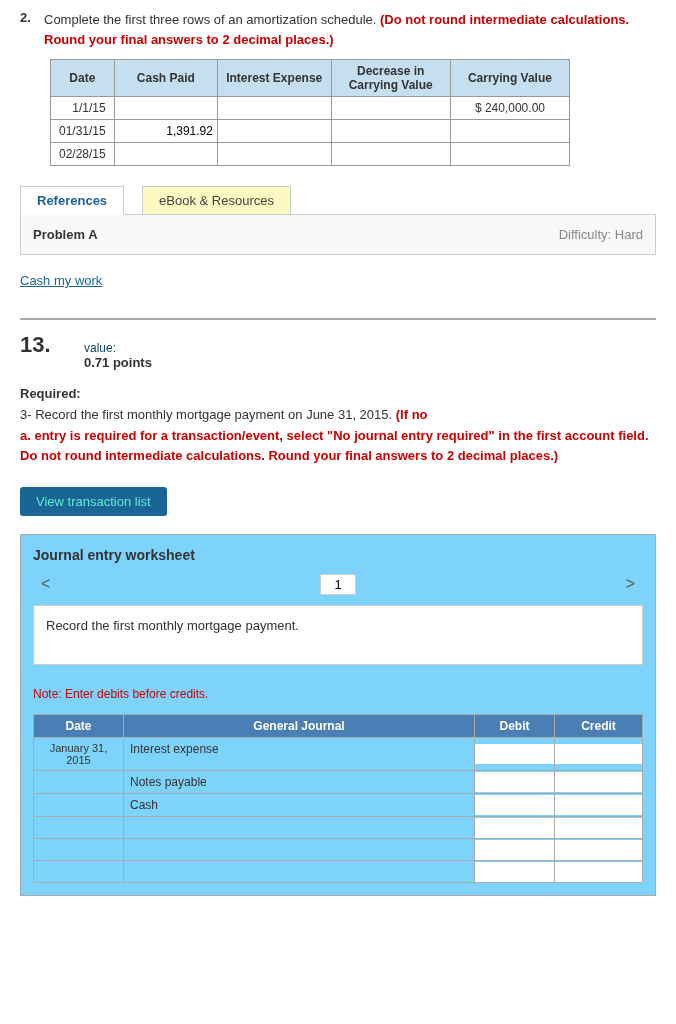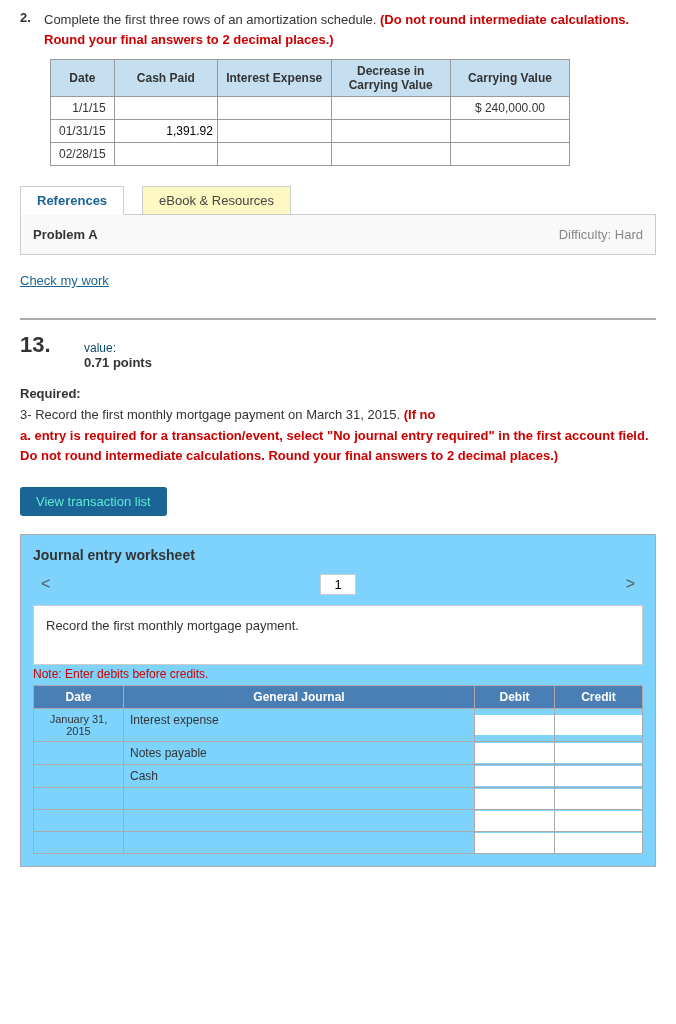--- a/index.html
+++ b/index.html
@@ -188,29 +188,29 @@
     .page-input {
       border: 1px solid #ccc;
       width: 36px;
       text-align: center;
       padding: 2px 4px;
       font-size: 13px;
     }
     .record-note-box {
       border: 1px solid #ccc;
       padding: 12px;
-      margin-bottom: 2px;
+      margin-bottom: 22px;
       font-size: 13px;
       min-height: 60px;
       background: #fff;
     }
     .note-red {
       color: #cc0000;
       font-size: 12px;
-      margin-bottom: 4px;
+      margin-bottom: 13px;
     }
 
     
     .journal-table {
       border-collapse: collapse;
       width: 100%;
     }
     .journal-table th, .journal-table td {
       border: 1px solid #aaa;
       padding: 4px 6px;
@@ -323,35 +323,35 @@
 
 
 <div class="references-panel">
   <div class="problem-row">
     <span class="problem-label">Problem A</span>
     <span class="difficulty-label">Difficulty: Hard</span>
   </div>
 </div>
 
 
-<a class="check-link">Check my work</a>
+<a class="check-link">Cash my work</a>
 
 
 <div class="q13-container">
   <div class="q13-header">
     <span class="q13-number">13.</span>
     <div>
       <div class="q13-value">value:</div>
       <div class="q13-points">0.71 points</div>
     </div>
   </div>
 
   <div class="required-section">
     <span class="required-label">Required:</span><br>
-    <span>3-  Record the first monthly mortgage payment on March 31, 2015.</span>
+    <span>3-  Record the first monthly mortgage payment on June 31, 2015.</span>
     <span class="red-text">(If no</span>
     <br>
     <span class="red-text">a.  entry is required for a transaction/event, select "No journal entry required" in the first account field. Do not round intermediate calculations. Round your final answers to 2 decimal places.)</span>
   </div>
 
   <button class="btn-transaction">View transaction list</button>
 
   
   <div class="journal-worksheet">
     <div class="journal-title">Journal entry worksheet</div>

